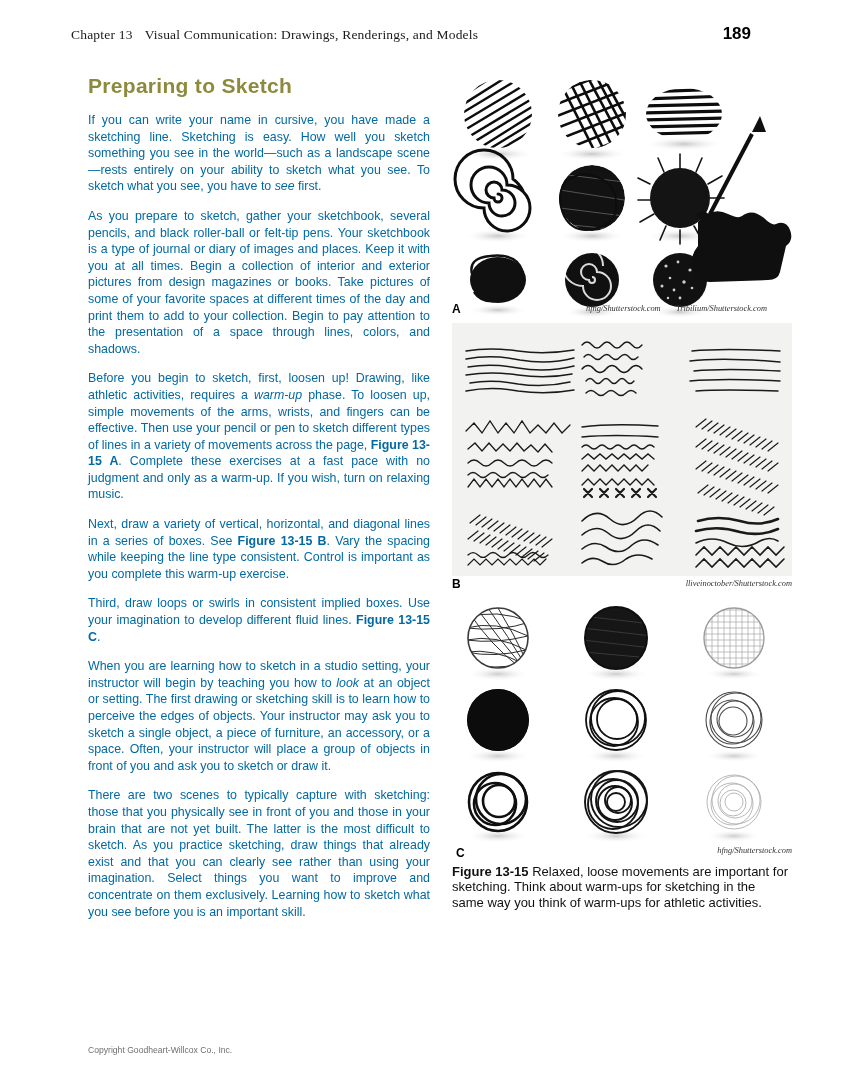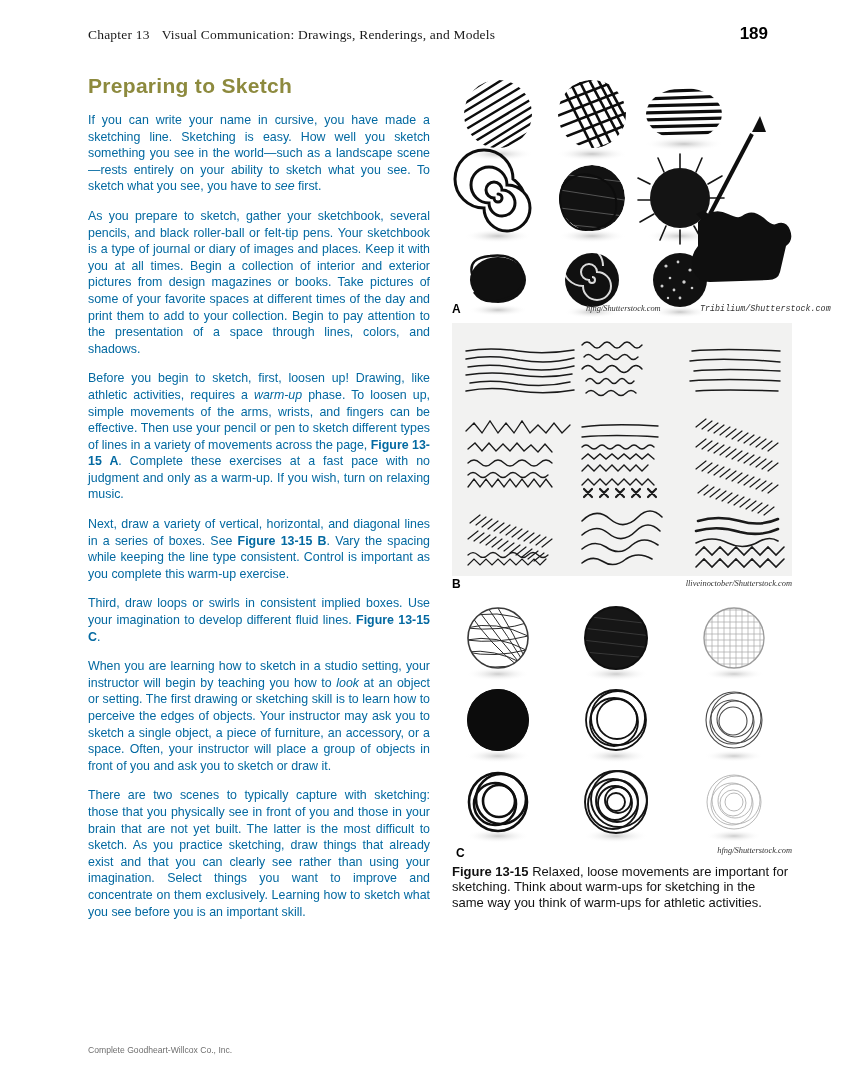--- a/index.html
+++ b/index.html
@@ -18,21 +18,21 @@
   .page {
     position: relative;
     width: 849px;
     height: 1087px;
     background: #ffffff;
   }
 
   
   .runhead {
     position: absolute;
-    left: 88px;
+    left: 71px;
     top: 24px;
     width: 680px;
     display: flex;
     align-items: baseline;
     justify-content: space-between;
   }
   .runhead .rh-text {
     font-family: "Liberation Serif", serif;
     font-size: 13.5px;
     color: #1a1a1a;
@@ -327,21 +327,21 @@
         <g>
           <line x1="300" y1="60" x2="258" y2="140" stroke="#0f0f0f" stroke-width="4"></line>
           <path d="M300 58 l8 -16 l6 16 z" fill="#0f0f0f"></path>
           <path d="M246 148 q14 -16 30 -8 q10 5 14 2 q10 -8 22 2 q8 8 12 6 q10 -4 14 6 q4 10 -4 16 l-6 26 q-2 8 -12 8 l-58 2 q-12 0 -16 -10 q-6 -14 4 -26 z" fill="#0f0f0f"></path>
           <path d="M250 146 l-6 -6 l8 -4 l6 6 z" fill="#0f0f0f"></path>
         </g>
       </svg>
 
       <div class="panel-label" style="left:0px; top:228px;">A</div>
       <div class="credit" style="left:134px; top:230px;">hfng/Shutterstock.com</div>
-      <div class="credit" style="left:248px; top:230px;font-family:Liberation Mono, monospace;">Tribilium/Shutterstock.com</div>
+      <div class="credit" style="left:224px; top:230px;">Tribilium/Shutterstock.com</div>
     </div>
 
     <div class="panel-b">
       <svg width="340" height="253" viewBox="0 0 340 253">
         <rect x="0" y="0" width="340" height="253" fill="#f2f2f1"></rect>
         <g stroke="#1a1a1a" fill="none" stroke-linecap="round">
 
           <g stroke-width="1.5">
             <path d="M14 28 q24 -4 52 0 q26 4 56 -1"></path>
             <path d="M14 36 q26 -5 54 1 q28 5 54 -2"></path>
@@ -555,14 +555,14 @@
 
       <div class="panel-label" style="left:4px; top:248px;">C</div>
       <div class="credit" style="right:0px; top:248px;">hfng/Shutterstock.com</div>
     </div>
 
     <div class="caption">
       <b>Figure 13-15</b><span> Relaxed, loose movements are important for sketching. Think about warm-ups for sketching in the same way you think of warm-ups for athletic activities.</span>
     </div>
   </div>
 
-  <div class="footer">Complete Goodheart-Willcox Co., Inc.</div>
+  <div class="footer">Copyright Goodheart-Willcox Co., Inc.</div>
 </div>
 
 </body></html>

